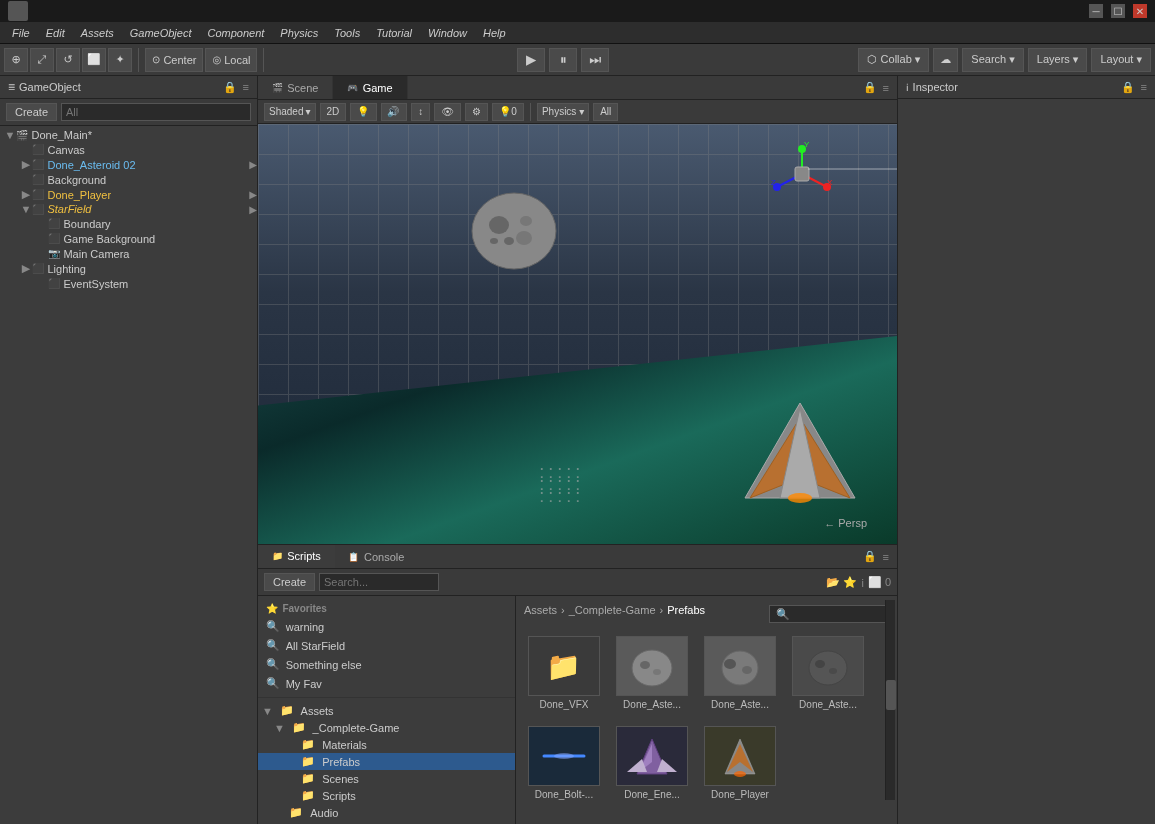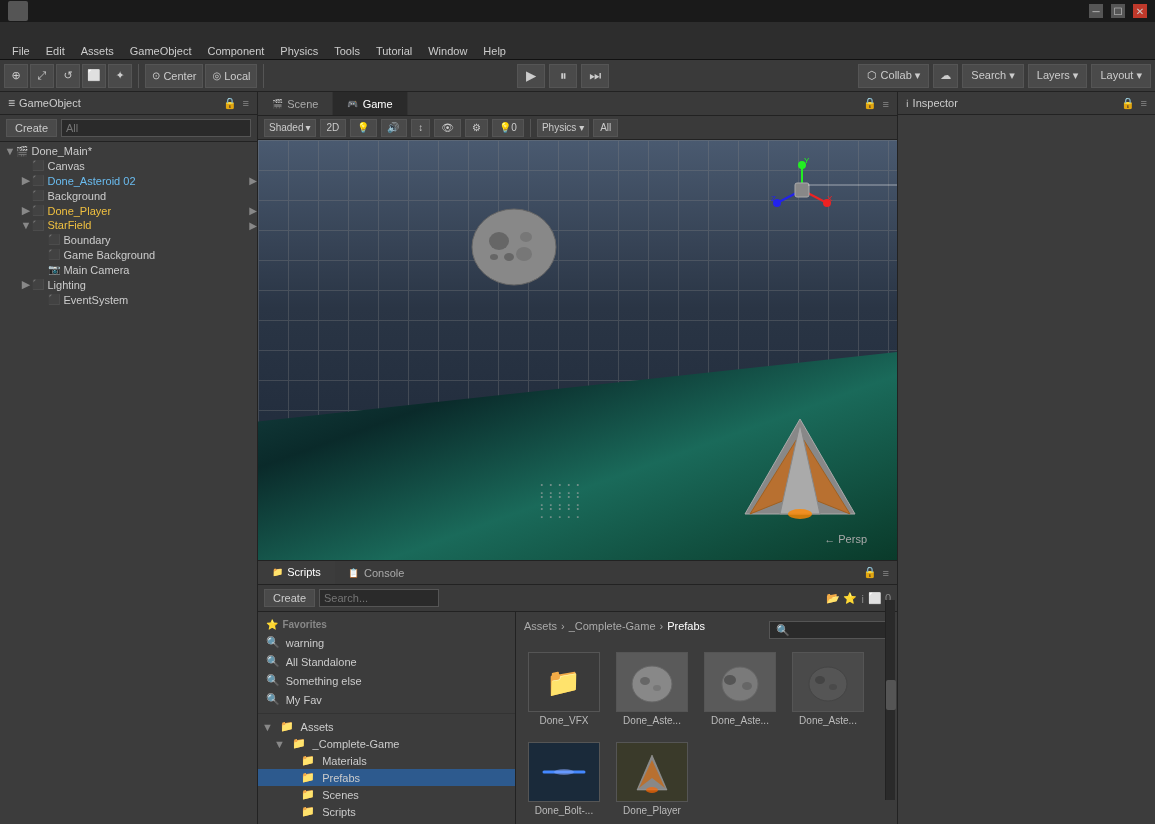--- a/index.html
+++ b/index.html
@@ -5,21 +5,21 @@
     * { box-sizing: border-box; margin: 0; padding: 0; }
     body { background: #3c3c3c; color: #ccc; font-family: 'Segoe UI', Arial, sans-serif; font-size: 11px; overflow: hidden; width: 1155px; height: 824px; }
 
     
     #titlebar { background: #1a1a1a; height: 22px; display: flex; align-items: center; justify-content: space-between; padding: 0 8px; color: #bbb; font-size: 11px; }
     #titlebar .title { flex: 1; text-align: center; }
     #titlebar .controls { display: flex; gap: 8px; }
     #titlebar .ctrl-btn { width: 14px; height: 14px; background: #555; border: none; color: #ccc; cursor: pointer; font-size: 10px; display: flex; align-items: center; justify-content: center; }
 
     
-    #menubar { background: #2d2d2d; height: 38px; display: flex; align-items: flex-end; padding: 0 4px; border-bottom: 1px solid #111; }
+    #menubar { background: #2d2d2d; height: 22px; display: flex; align-items: center; padding: 0 4px; border-bottom: 1px solid #111; font-style: italic; }
     .menu-item { padding: 2px 8px; color: #ccc; cursor: pointer; font-size: 11px; }
 
     
     #toolbar { background: #3a3a3a; height: 32px; display: flex; align-items: center; padding: 0 4px; border-bottom: 1px solid #222; gap: 2px; }
     .tool-btn { background: #4a4a4a; border: 1px solid #555; color: #ccc; height: 24px; padding: 0 6px; cursor: pointer; font-size: 11px; display: flex; align-items: center; gap: 3px; }
     .tool-separator { width: 1px; background: #555; height: 24px; margin: 0 4px; }
     .play-btn { background: #4a4a4a; border: 1px solid #555; width: 28px; height: 24px; display: flex; align-items: center; justify-content: center; cursor: pointer; color: #ccc; }
     .toolbar-right { margin-left: auto; display: flex; align-items: center; gap: 4px; }
     .dropdown-btn { background: #4a4a4a; border: 1px solid #555; color: #ccc; height: 24px; padding: 0 8px; cursor: pointer; font-size: 11px; display: flex; align-items: center; gap: 4px; }
 
@@ -198,21 +198,21 @@
       <div class="tree-item" style="padding-left:20px;">
         <span class="tree-arrow" style="color:#888;">▶</span>
         <span style="color:#aaa;margin-right:3px;font-size:10px;">⬛</span>
         <span style="color:#f0c040;">Done_Player</span>
         <span style="margin-left:auto;color:#888;font-size:10px;">▶</span>
       </div>
 
       <div class="tree-item" style="padding-left:20px;">
         <span class="tree-arrow" style="color:#888;">▼</span>
         <span style="color:#aaa;margin-right:3px;font-size:10px;">⬛</span>
-        <span style="color:#f0c040;">StarField</span>
+        <span style="color:#f0c040;font-style:italic;">StarField</span>
         <span style="margin-left:auto;color:#888;font-size:10px;">▶</span>
       </div>
 
       <div class="tree-item" style="padding-left:36px;">
         <span class="tree-arrow" style="visibility:hidden;">▶</span>
         <span style="color:#aaa;margin-right:3px;font-size:10px;">⬛</span>
         <span>Boundary</span>
       </div>
 
       <div class="tree-item" style="padding-left:36px;">
@@ -377,21 +377,21 @@
             <div style="padding:3px 8px;color:#888;font-size:10px;font-weight:bold;display:flex;align-items:center;gap:4px;">
               <span>⭐</span>
               <span>Favorites</span>
             </div>
             <div class="fav-item">
               <span style="color:#888;">🔍</span>
               <span>warning</span>
             </div>
             <div class="fav-item">
               <span style="color:#888;">🔍</span>
-              <span>All Standalone</span>
+              <span>All StarField</span>
             </div>
             <div class="fav-item">
               <span style="color:#888;">🔍</span>
               <span>Something else</span>
             </div>
             <div class="fav-item">
               <span style="color:#888;">🔍</span>
               <span>My Fav</span>
             </div>
           </div>
@@ -499,20 +499,32 @@
             <div class="file-item">
               <div class="file-thumb" style="background:#1a2a3a;">
                 <svg width="50" height="45" viewBox="0 0 50 45">
                     <line x1="5" y1="22" x2="45" y2="22" stroke="#4488ff" stroke-width="3" stroke-linecap="round"></line>
                     <ellipse cx="25" cy="22" rx="10" ry="3" fill="#88aaff" opacity="0.5"></ellipse>
                   </svg>
               </div>
               <div class="file-label">Done_Bolt-...</div>
             </div>
 
+            <div class="file-item">
+              <div class="file-thumb" style="background:#2a2a3a;">
+                <svg width="50" height="45" viewBox="0 0 50 45">
+                  <polygon points="25,5 10,40 40,40" fill="#8060a0" stroke="#604080"></polygon>
+                  <polygon points="25,10 12,38 25,28" fill="#a080c0"></polygon>
+
+                  <polygon points="0,38 20,38 15,25" fill="#c0b0d0"></polygon>
+                  <polygon points="50,38 30,38 35,25" fill="#c0b0d0"></polygon>
+                </svg>
+              </div>
+              <div class="file-label">Done_Ene...</div>
+            </div>
 
             <div class="file-item">
               <div class="file-thumb" style="background:#3a3a2a;">
                 <svg width="50" height="45" viewBox="0 0 50 45">
                   <polygon points="25,5 10,40 40,40" fill="#888" stroke="#aaa" stroke-width="0.5"></polygon>
                   <polygon points="25,10 12,38 25,28" fill="#b87030"></polygon>
                   <polygon points="25,10 38,38 25,28" fill="#b87030"></polygon>
                   <ellipse cx="25" cy="40" rx="6" ry="3" fill="#ff6600" opacity="0.7"></ellipse>
                 </svg>
               </div>

